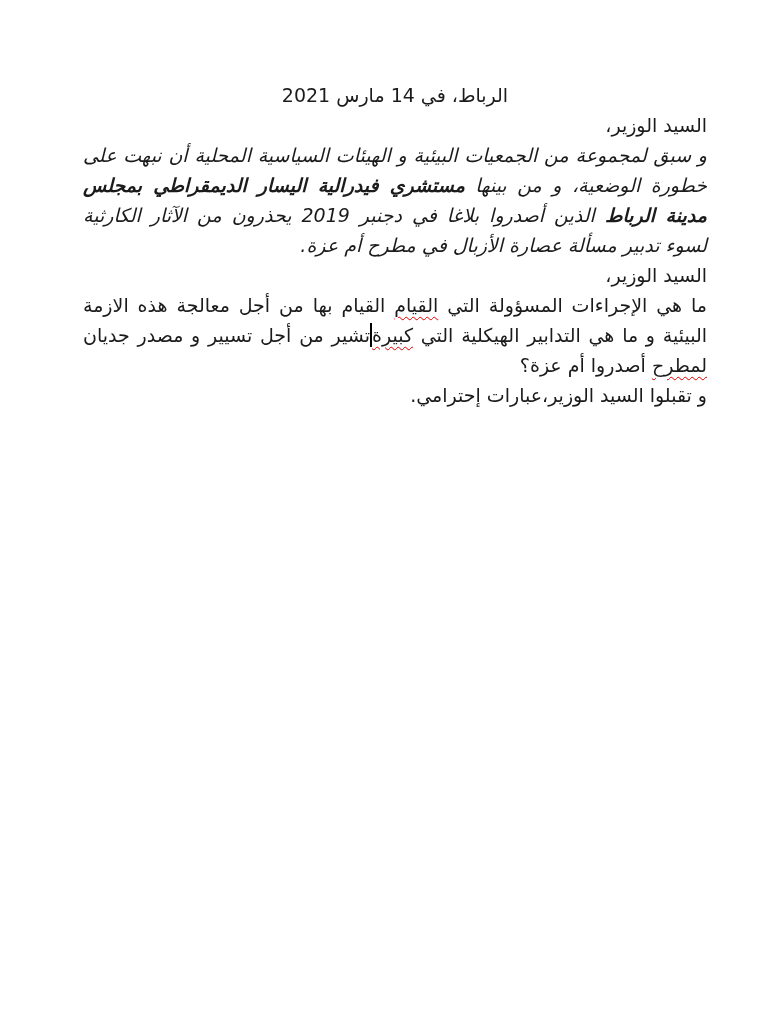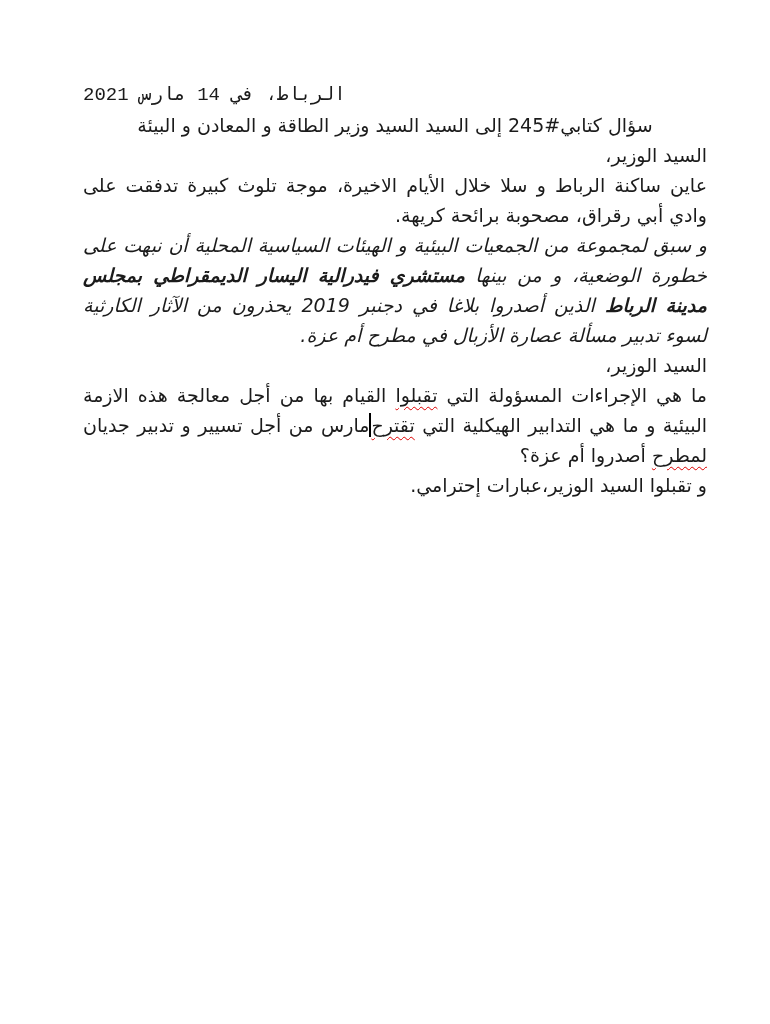--- a/index.html
+++ b/index.html
@@ -24,24 +24,23 @@
     line-height: 30px;
   }
   .page p, .page h1, .page h2 {
     margin: 0;
     padding: 0;
     font-size: 19px;
     font-weight: normal;
     line-height: 30px;
   }
   .date-line {
-    text-align: left;
+    text-align: center;
     font-weight: bold;
     direction: rtl;
-    font-family: Liberation Mono, monospace;
   }
   .doc-title {
     margin-top: 43px;
     text-align: center;
     font-weight: bold;
   }
   .subject-line {
     margin-top: 34px;
     text-align: center;
     font-weight: bold;
@@ -73,31 +72,29 @@
     vertical-align: -5px;
   }
 </style>
 </head>
 <body>
 
 <div class="page" dir="rtl">
 
   <p class="date-line">الرباط، في 14 مارس 2021</p>
 
-  <h1 class="doc-title">سؤال كتابي#245 إلى السيد السيد وزير الطاقة و المعادن و البيئة</h1>
 
 
 
   <p class="salut-1">السيد الوزير،</p>
 
-  <p class="para-1">عاين ساكنة الرباط و سلا خلال الأيام الاخيرة، موجة تلوث كبيرة تدفقت على وادي أبي رقراق، مصحوبة برائحة كريهة.</p>
 
 
   <p class="para-3"><span>و سبق لمجموعة من الجمعيات البيئية و الهيئات السياسية المحلية أن نبهت على خطورة الوضعية، و من بينها </span><span class="bold-run">مستشري فيدرالية اليسار الديمقراطي  بمجلس مدينة الرباط</span><span> الذين أصدروا بلاغا في دجنبر 2019 يحذرون من الآثار الكارثية لسوء تدبير مسألة عصارة الأزبال في مطرح أم عزة.</span></p>
 
   <p class="salut-2">السيد الوزير،</p>
 
-  <p class="question"><span>ما هي الإجراءات المسؤولة التي </span><span class="misspelled">تقبلوا</span><span> القيام بها من أجل معالجة هذه  الازمة البيئية  و ما هي التدابير الهيكلية التي </span><span class="misspelled">تقترح</span><span class="caret"></span><span>مارس</span><span>  من أجل تسيير و تدبير جديان </span><span class="misspelled">لمطرح</span><span> أصدروا أم عزة؟</span></p>
+  <p class="question"><span>ما هي الإجراءات المسؤولة التي </span><span class="misspelled">القيام</span><span> القيام بها من أجل معالجة هذه  الازمة البيئية  و ما هي التدابير الهيكلية التي </span><span class="misspelled">كبيرة</span><span class="caret"></span><span>تشير</span><span>  من أجل تسيير و مصدر جديان </span><span class="misspelled">لمطرح</span><span> أصدروا أم عزة؟</span></p>
 
   <p class="closing">و تقبلوا السيد الوزير،عبارات إحترامي.</p>
 
 
 </div>
 
 </body></html>

